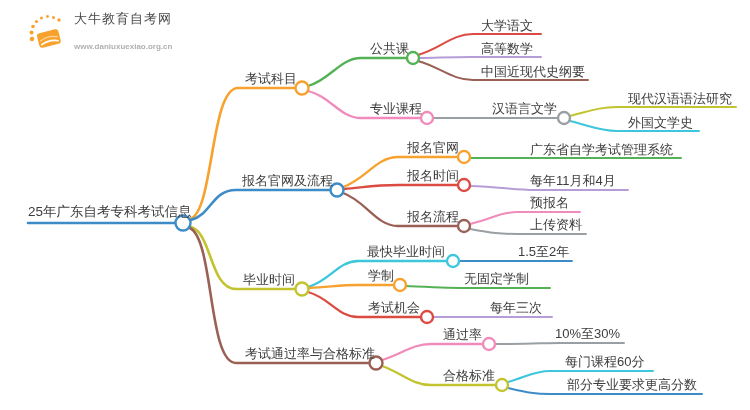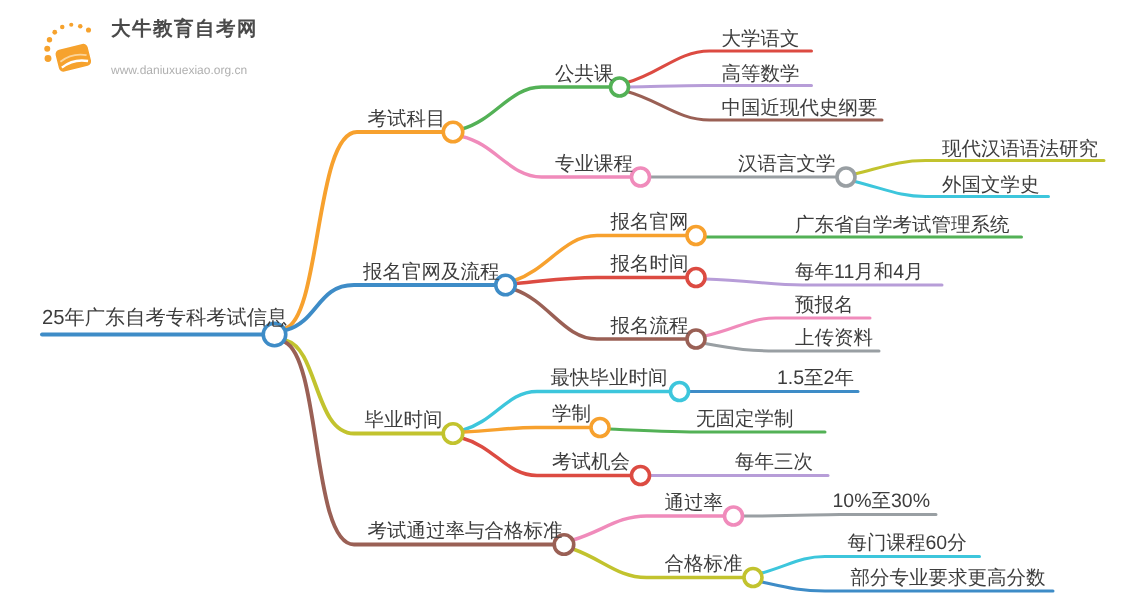--- a/index.html
+++ b/index.html
@@ -1,21 +1,21 @@
 <!DOCTYPE html>
 <html><head>
 <meta charset="utf-8">
 <style>
   html,body{margin:0;padding:0;background:#fff;}
   body{width:750px;height:410px;position:relative;overflow:hidden;
        font-family:"Liberation Sans", sans-serif;}
   .logo{position:absolute;left:28px;top:12px;display:flex;align-items:center;gap:6px;}
   .logo-text{display:flex;flex-direction:column;line-height:1.15;}
-  .site-name{font-size:13px;font-weight:bold;color:#4a4a4a;letter-spacing:1px;}
-  .site-url{font-size:8px;color:#b0b0b0;margin-top:15px;}
+  .site-name{font-size:13px;font-weight:normal;color:#4a4a4a;letter-spacing:1px;}
+  .site-url{font-size:8px;color:#b0b0b0;margin-top:15px;font-weight:bold;}
   svg.mindmap{position:absolute;left:0;top:0;}
   svg.mindmap text{font-family:"Liberation Sans", sans-serif;font-size:13px;fill:#3d3d3d;}
   svg.mindmap text.root{font-size:13.5px;}
   .edge{fill:none;stroke-linecap:round;}
   .lvl1{stroke-width:2.6;}
   .lvl2{stroke-width:2.3;}
   .lvl3{stroke-width:2;}
   .junction{fill:#fff;stroke-width:2.4;}
 </style>
 </head>

